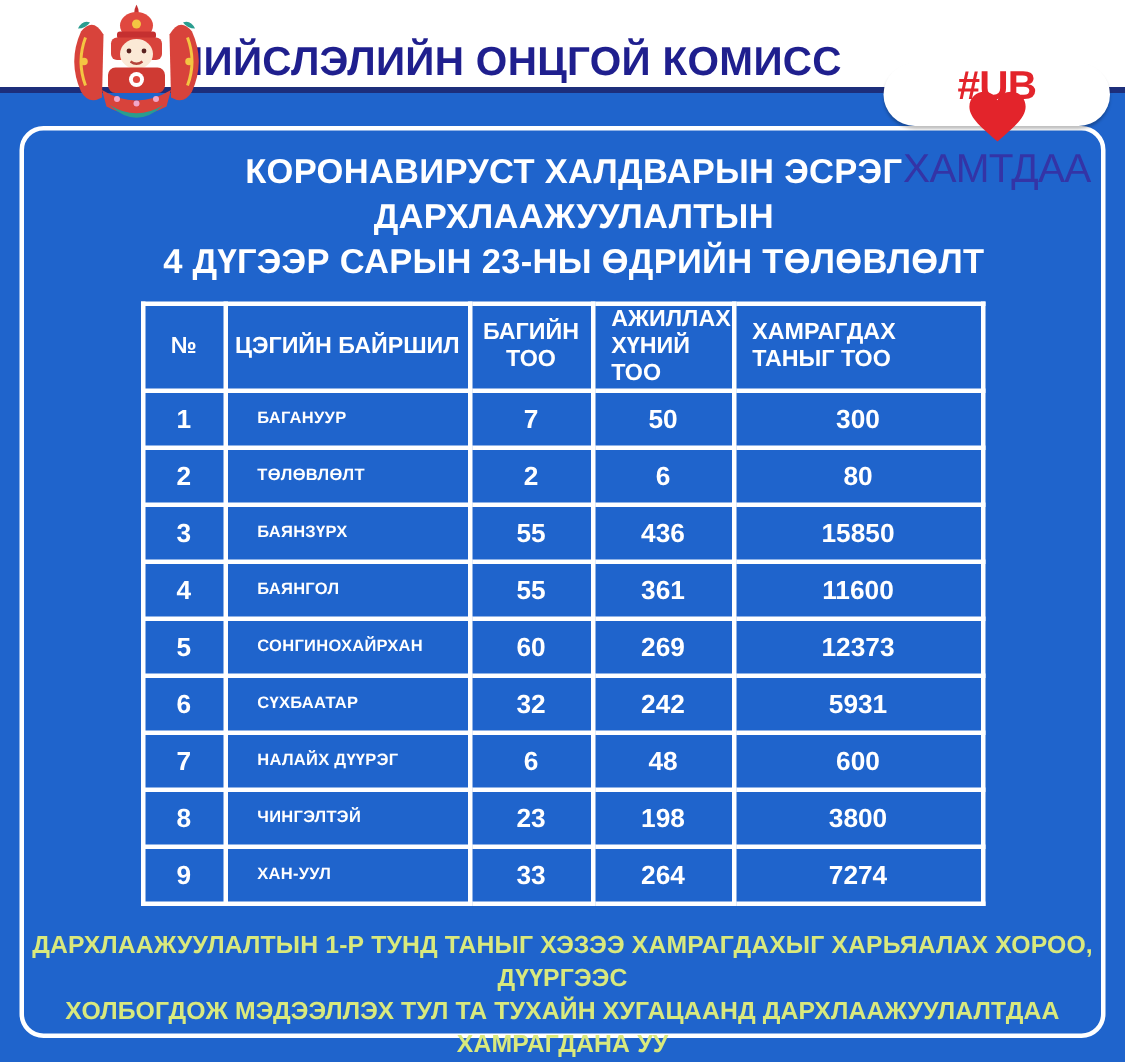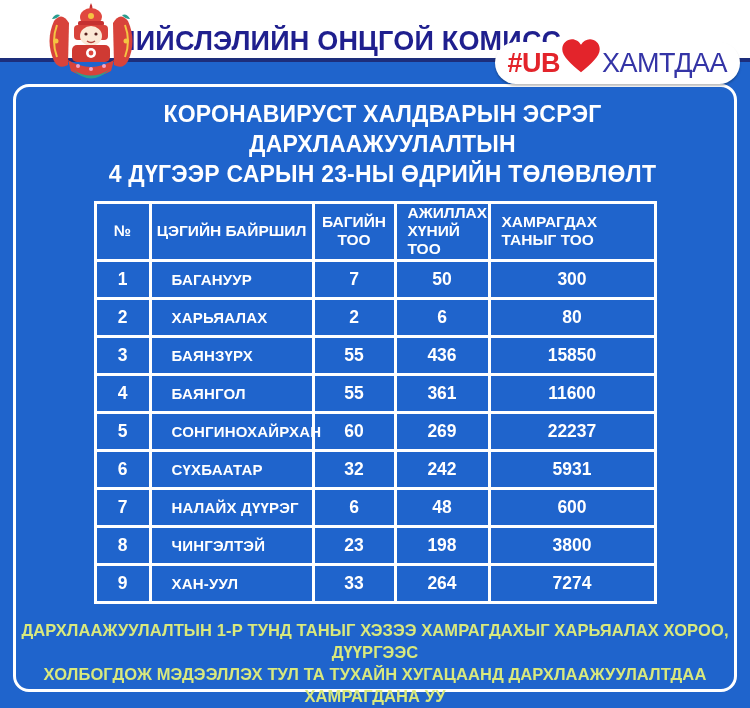--- a/index.html
+++ b/index.html
@@ -13,21 +13,21 @@
             background:#ffffff; border-bottom:4px solid #1d2e7b; z-index:2; }
   .org-title { position:absolute; left:116px; top:26px; font-size:27px; font-weight:bold;
                color:#1f1f8e; letter-spacing:0.2px; white-space:nowrap; z-index:4; }
 
   .logo { position:absolute; left:44px; top:3px; width:94px; height:84px; z-index:5; }
   .logo svg { width:100%; height:100%; }
 
   
   .badge { position:absolute; right:10px; top:42px; height:42px; background:#ffffff;
            border-radius:21px; display:flex; align-items:center; padding:0 13px;
-           z-index:6; box-shadow:0 2px 2px rgba(0,0,0,0.25); }
+           z-index:6; box-shadow:0 2px 2px rgba(0,0,0,0.25);flex-direction:column; }
   .badge-hash { color:#e3242b; font-size:27px; font-weight:bold; letter-spacing:-0.5px; }
   .badge-rest { color:#3434a6; font-size:27px; font-weight:normal; letter-spacing:-0.5px; }
   .heart { display:inline-block; width:40px; height:38px; margin:-14px 1px 0 1px; }
   .heart svg { width:100%; height:100%; }
 
   
   .panel { position:absolute; left:13px; top:84px; width:724px; height:608px;
            border:3px solid #ffffff; border-radius:16px; z-index:1; }
   .panel-title { margin-top:13px; text-align:center; color:#ffffff; font-weight:bold;
                  font-size:23px; line-height:1.3; letter-spacing:0.2px;padding-left:15px; }
@@ -36,21 +36,21 @@
   .data-table { margin:11px auto 0; border-collapse:collapse; table-layout:fixed; width:560px; }
   .data-table col.c-no  { width:55px; }
   .data-table col.c-loc { width:163px; }
   .data-table col.c-team{ width:82px; }
   .data-table col.c-work{ width:94px; }
   .data-table col.c-cov { width:166px; }
   .data-table th, .data-table td { border:3px solid #ffffff; color:#ffffff; font-weight:bold; }
   .data-table thead th { height:46px; font-size:15.5px; line-height:1.18; text-align:center; }
   .data-table thead th.h-left { text-align:left; padding-left:11px; }
   .data-table tbody td { height:38px; font-size:17.5px; text-align:center; }
-  .data-table td.loc { text-align:left; padding-left:20px; font-size:15px; letter-spacing:0.2px; }
+  .data-table td.loc { text-align:left; padding-left:20px; font-size:11px; letter-spacing:0.2px; }
   .data-table tr.total-row td { border-top:5px solid #ffffff; height:42px; }
   .data-table tr.total-row td.total-label { text-align:center; padding-left:0; }
 
   
   .footer-note { margin-top:15px; text-align:center; color:#d9e97d; font-weight:bold;
                  font-size:16.5px; line-height:1.35; letter-spacing:0.1px; }
 </style>
 </head>
 <body>
 
@@ -133,21 +133,21 @@
       <tbody>
         <tr>
           <td>1</td>
           <td class="loc">БАГАНУУР</td>
           <td>7</td>
           <td>50</td>
           <td>300</td>
         </tr>
         <tr>
           <td>2</td>
-          <td class="loc">ХАРЬЯАЛАХ</td>
+          <td class="loc">ТӨЛӨВЛӨЛТ</td>
           <td>2</td>
           <td>6</td>
           <td>80</td>
         </tr>
         <tr>
           <td>3</td>
           <td class="loc">БАЯНЗҮРХ</td>
           <td>55</td>
           <td>436</td>
           <td>15850</td>
@@ -157,21 +157,21 @@
           <td class="loc">БАЯНГОЛ</td>
           <td>55</td>
           <td>361</td>
           <td>11600</td>
         </tr>
         <tr>
           <td>5</td>
           <td class="loc">СОНГИНОХАЙРХАН</td>
           <td>60</td>
           <td>269</td>
-          <td>22237</td>
+          <td>12373</td>
         </tr>
         <tr>
           <td>6</td>
           <td class="loc">СҮХБААТАР</td>
           <td>32</td>
           <td>242</td>
           <td>5931</td>
         </tr>
         <tr>
           <td>7</td>

